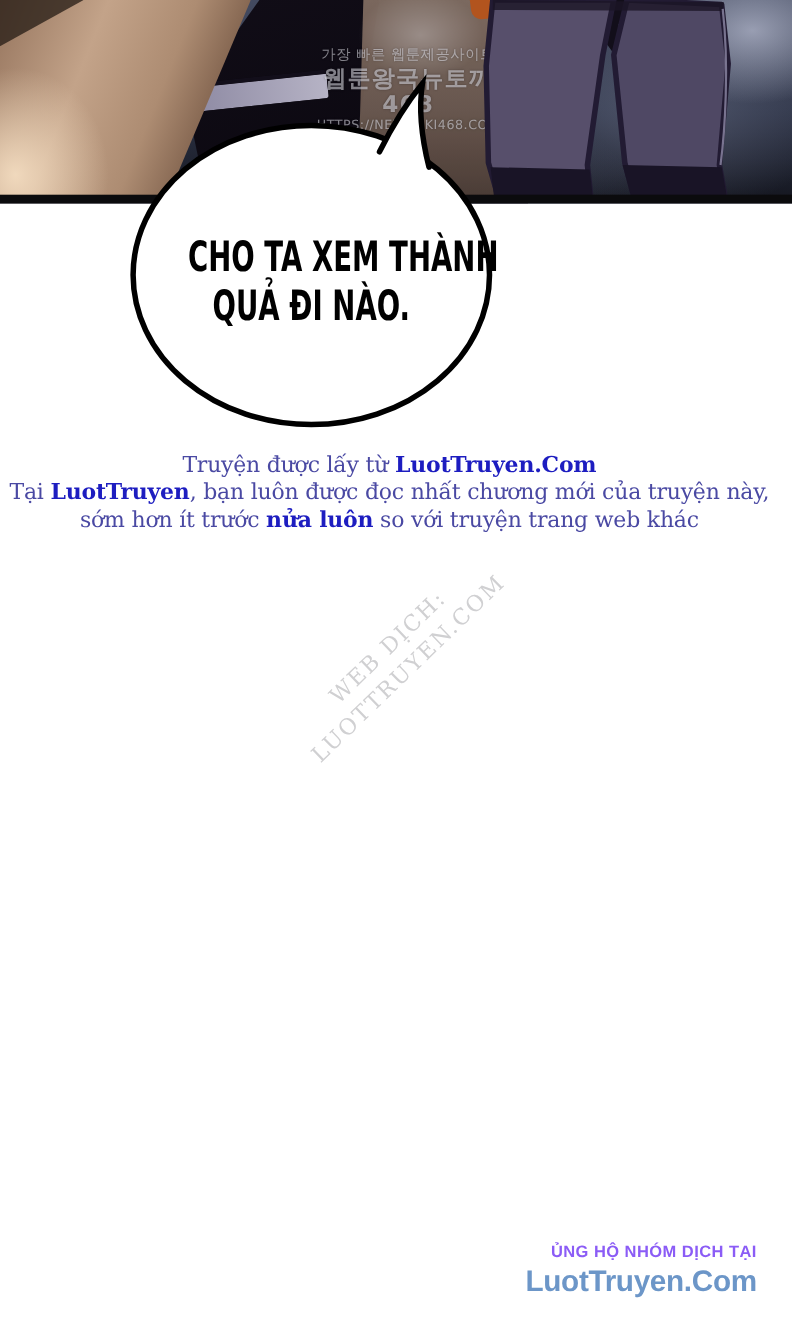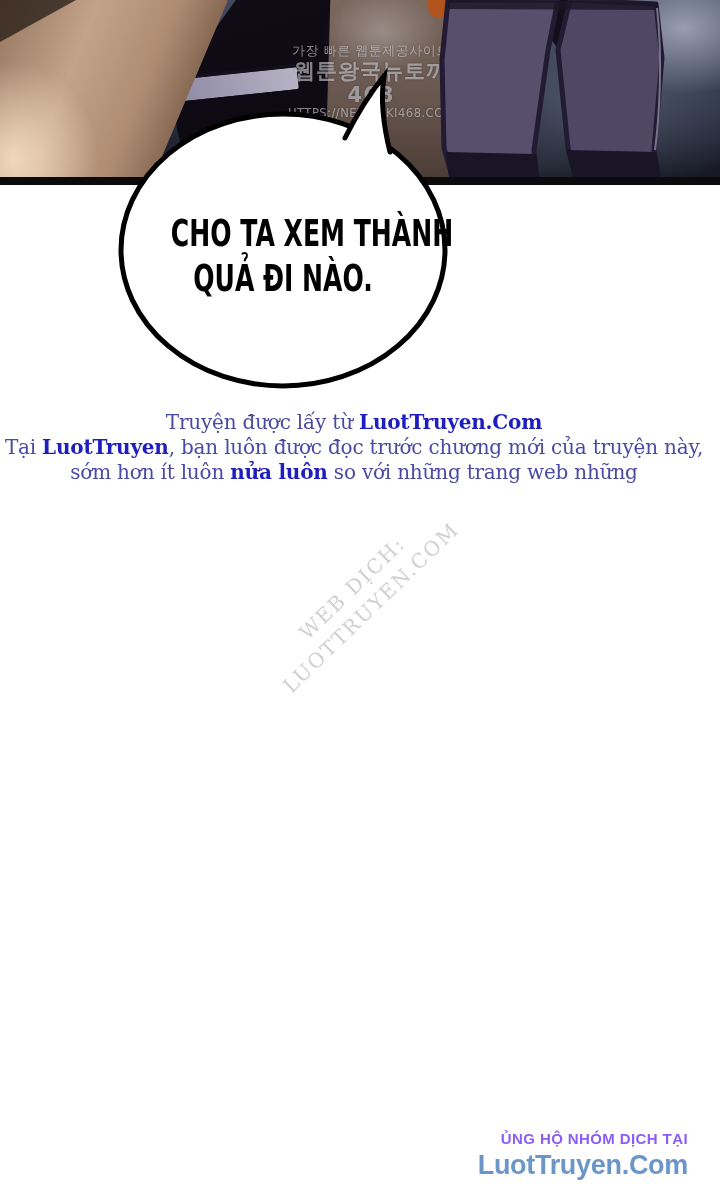--- a/index.html
+++ b/index.html
@@ -106,22 +106,22 @@
   <ellipse cx="283" cy="250" rx="162" ry="136" fill="#ffffff" stroke="#000000" stroke-width="5"></ellipse>
   <path d="M345,138 C358,112 371,92 384,76 C380,102 384,128 390,152" fill="#ffffff" stroke="#000000" stroke-width="5" stroke-linecap="round"></path>
 </svg>
 <div class="bubble-text">
   <div>CHO TA XEM THÀNH</div>
   <div>QUẢ ĐI NÀO.</div>
 </div>
 
 <div class="credits">
   <div><span>Truyện được lấy từ </span><b>LuotTruyen.Com</b></div>
-  <div><span>Tại </span><b>LuotTruyen</b><span>, bạn luôn được đọc trước chương mới của truyện này,</span></div>
-  <div><span>sớm hơn ít luôn </span><b>nửa luôn</b><span> so với những trang web những</span></div>
+  <div><span>Tại </span><b>LuotTruyen</b><span>, bạn luôn được đọc nhất chương mới của truyện này,</span></div>
+  <div><span>sớm hơn ít trước </span><b>nửa luôn</b><span> so với truyện trang web khác</span></div>
 </div>
 
 <div class="diagwm">
   <div>WEB DỊCH:</div>
   <div>LUOTTRUYEN.COM</div>
 </div>
 
 <div class="footer">
   <div class="f1">ỦNG HỘ NHÓM DỊCH TẠI</div>
   <div class="f2">LuotTruyen.Com</div>

